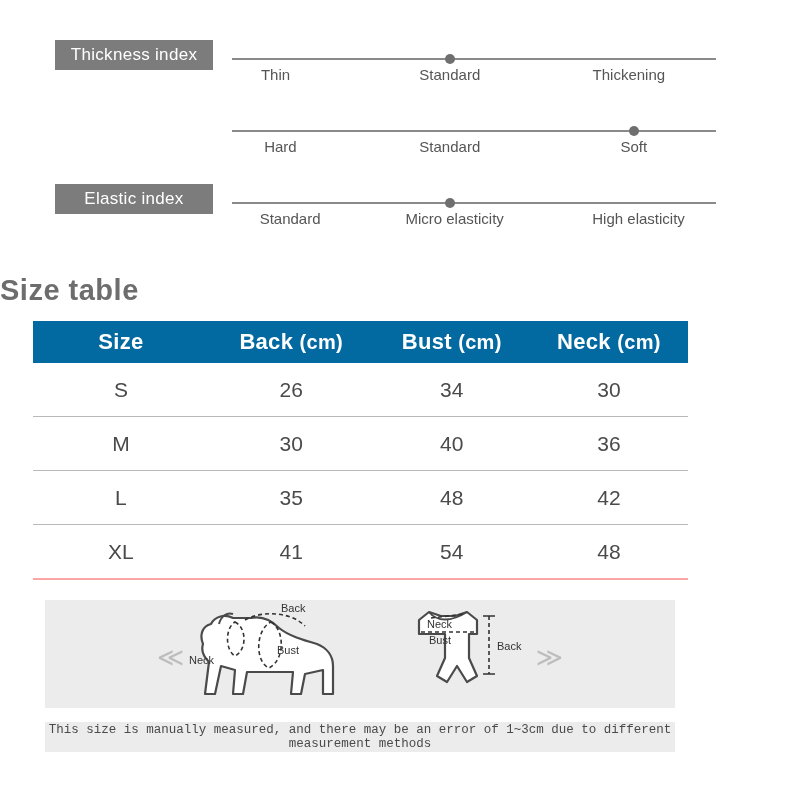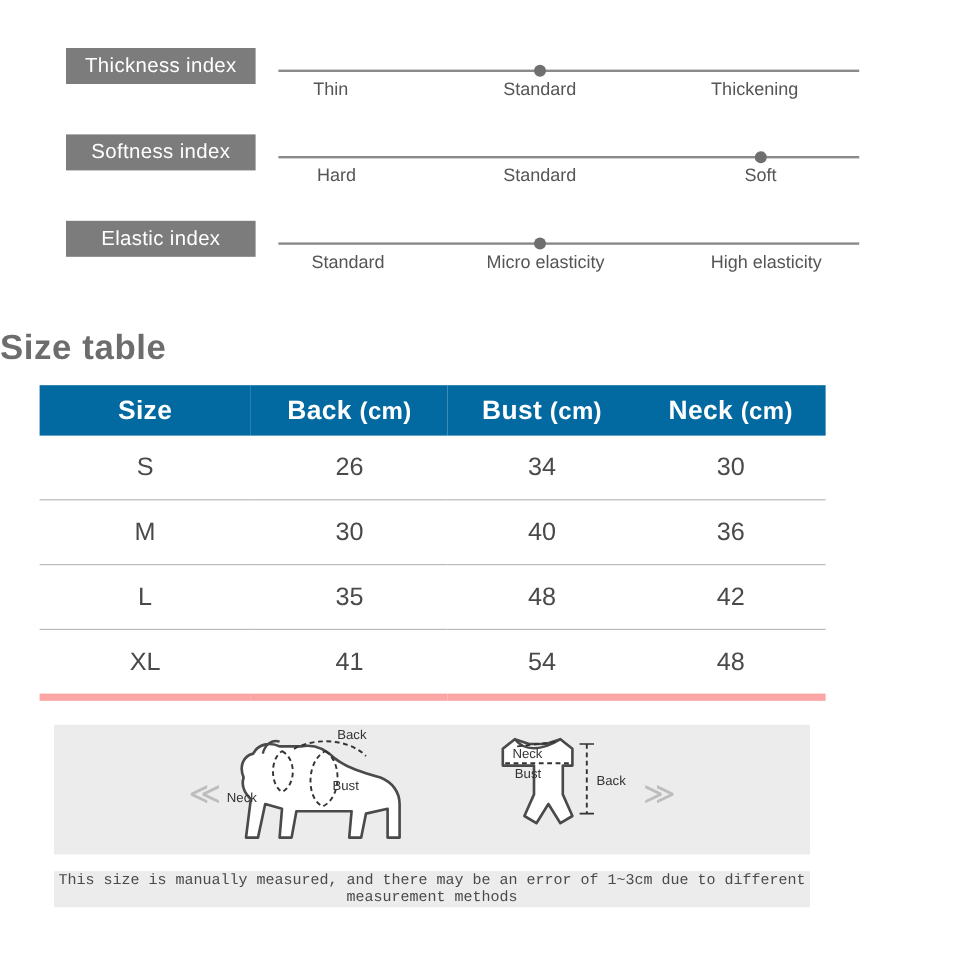--- a/index.html
+++ b/index.html
@@ -106,21 +106,21 @@
     text-align: right;
   }
   table.size-table tbody td {
     height: 51px;
     font-size: 21px;
     color: #4a4a4a;
     text-align: center;
     border-bottom: 1px solid #b9b9b9;
   }
   table.size-table tbody tr:last-child td {
-    border-bottom: 6px solid #fca5a5;
+    border-bottom: 2px solid #fca5a5;
   }
   table.size-table col.c-size { width: 27%; }
   table.size-table col.c-back { width: 25%; }
   table.size-table col.c-bust { width: 24%; }
   table.size-table col.c-neck { width: 24%; }
 
   
   .diagram-band {
     position: relative;
     margin: 20px 45px 0 45px;
@@ -175,21 +175,20 @@
         </div>
         <div class="scale-ticks">
           <div class="scale-tick" style="left:9%">Thin</div>
           <div class="scale-tick" style="left:45%">Standard</div>
           <div class="scale-tick" style="left:82%">Thickening</div>
         </div>
       </div>
     </div>
 
     <div class="index-row">
-      <div class="index-label">Softness index</div>
       <div class="index-scale">
         <div class="scale-line">
           <div class="scale-dot" style="left:83%"></div>
         </div>
         <div class="scale-ticks">
           <div class="scale-tick" style="left:10%">Hard</div>
           <div class="scale-tick" style="left:45%">Standard</div>
           <div class="scale-tick" style="left:83%">Soft</div>
         </div>
       </div>

